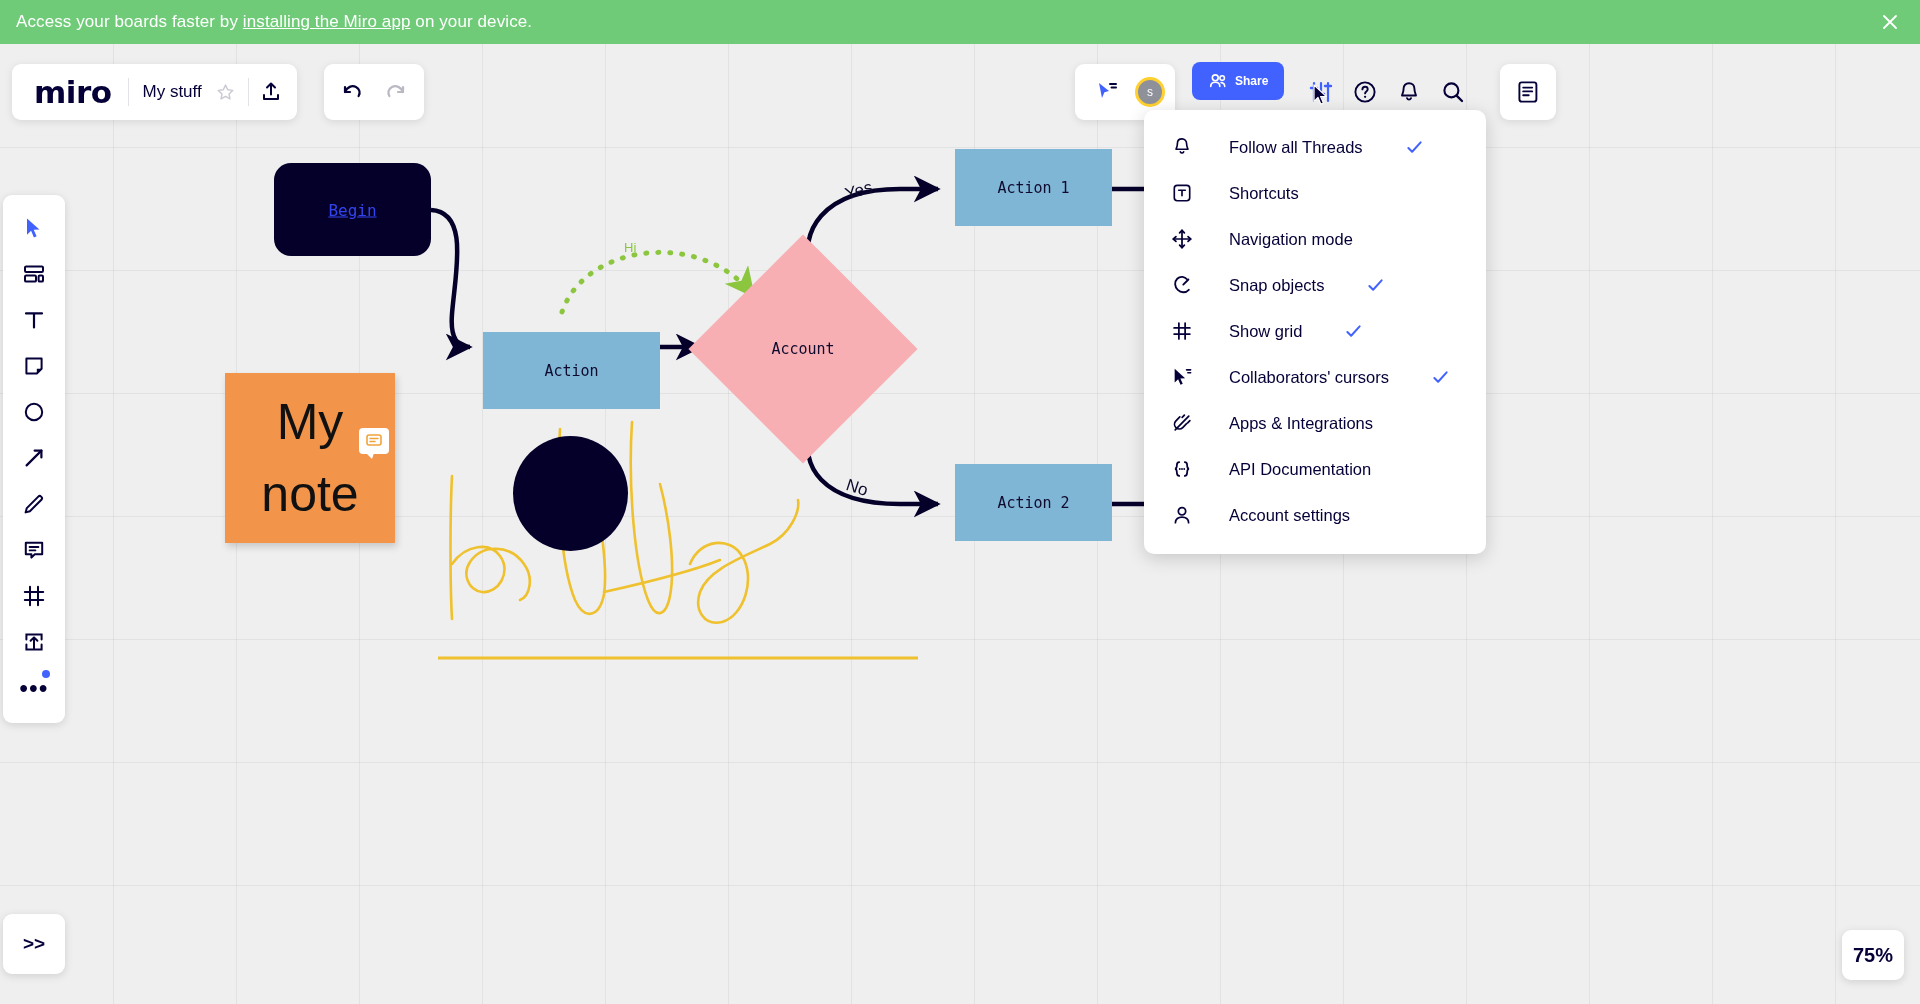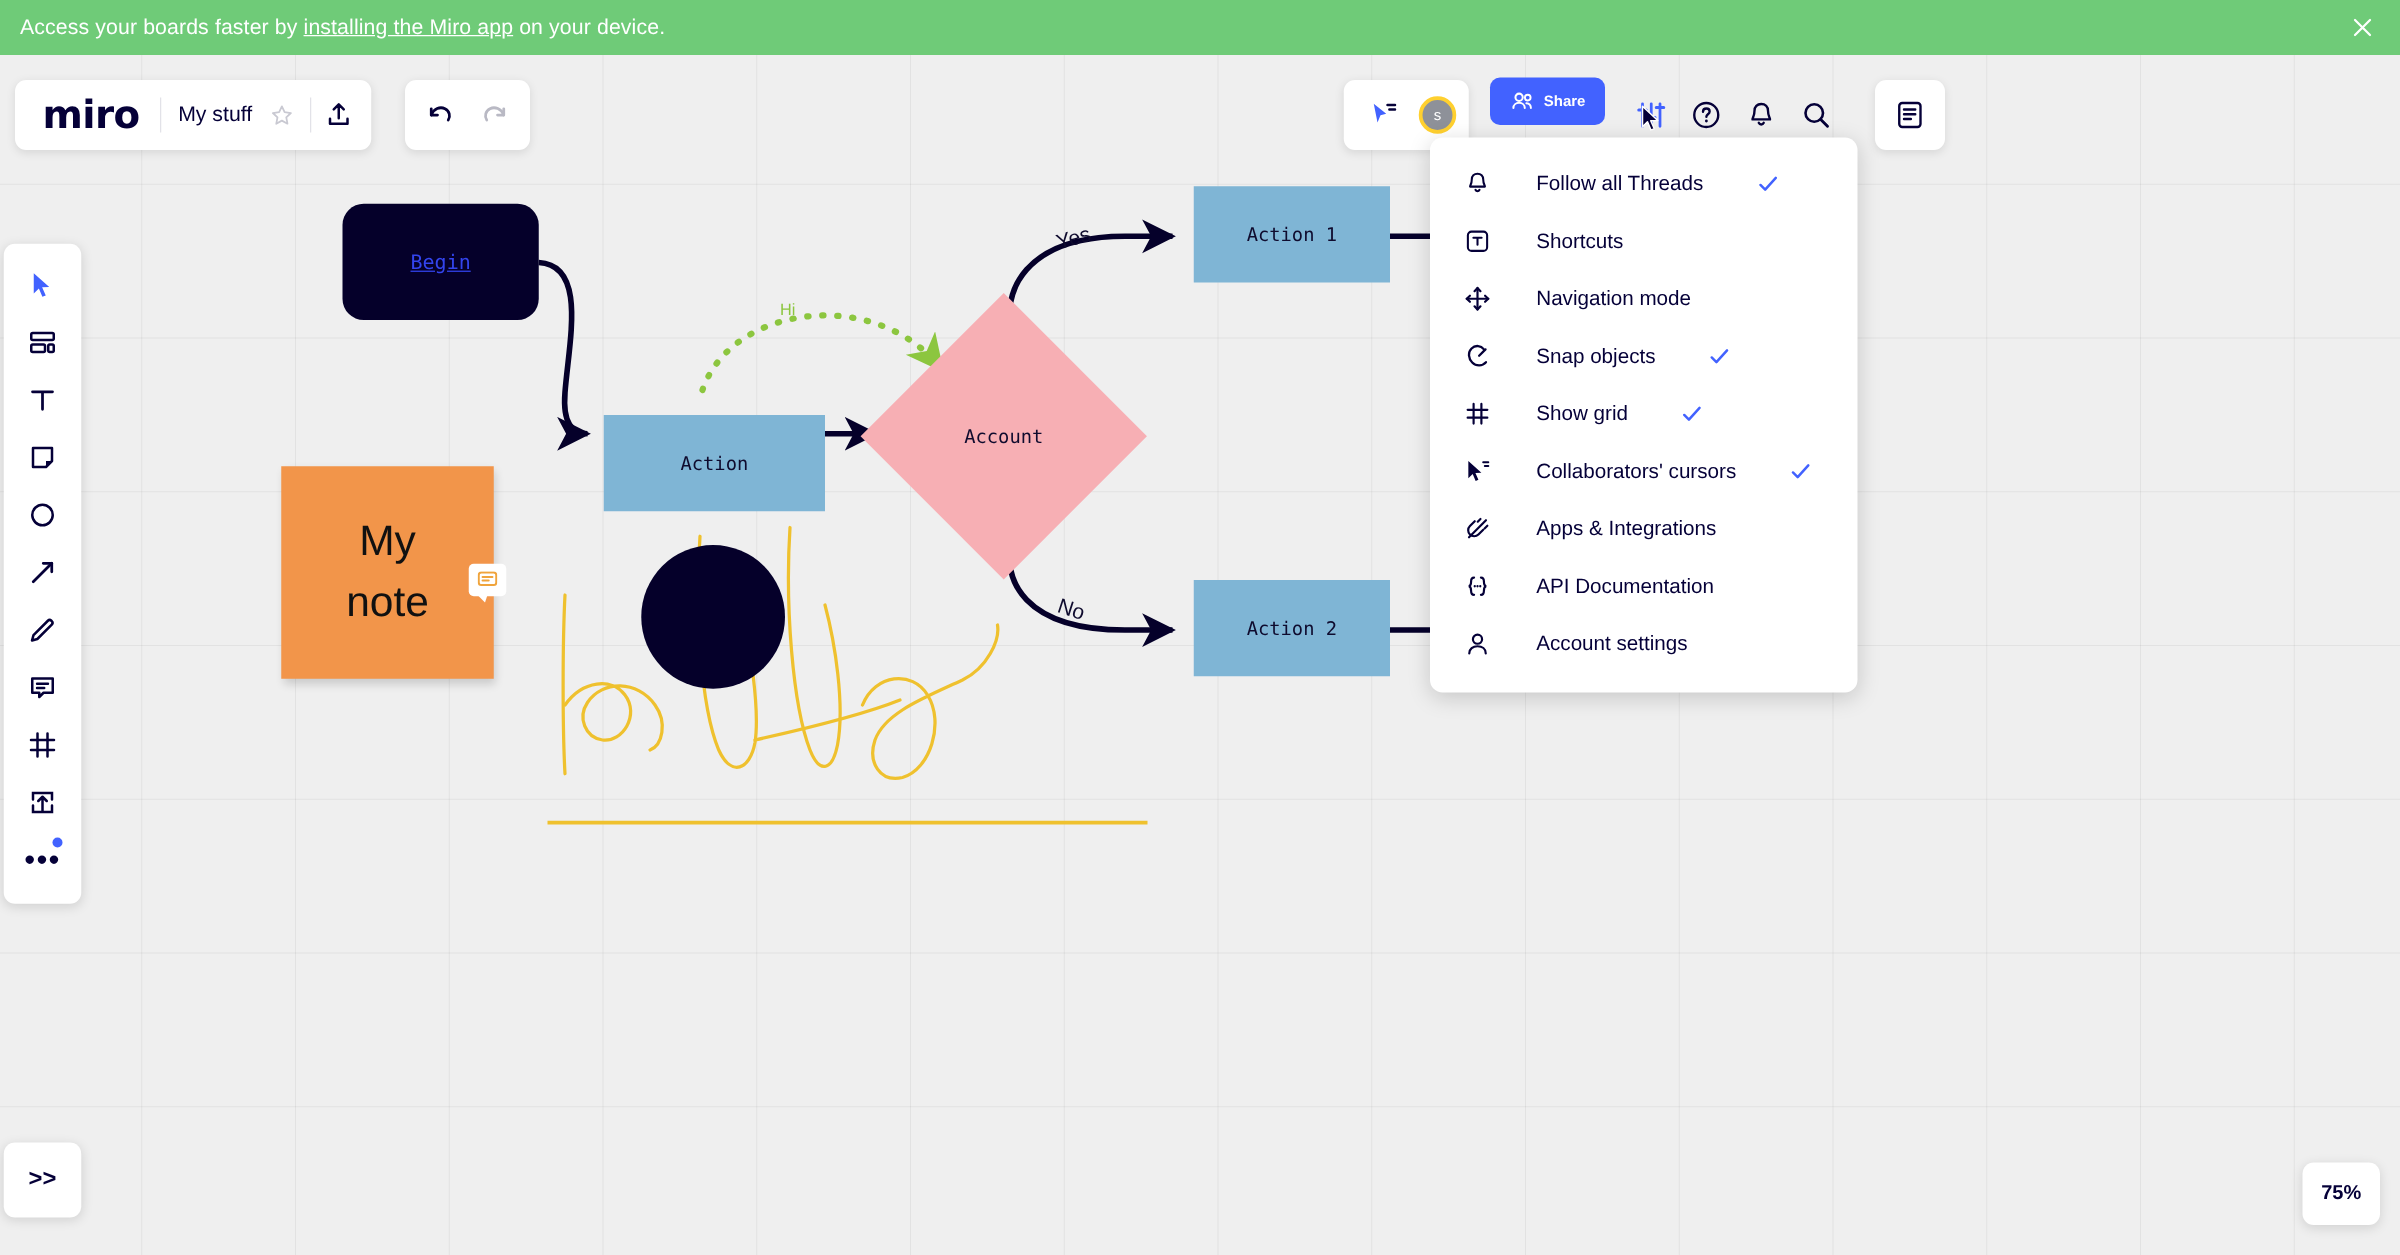--- a/index.html
+++ b/index.html
@@ -76,21 +76,21 @@
 
   .sticky {
     left: 225px; top: 329px; width: 170px; height: 170px;
     background: #F2954A;
     box-shadow: 2px 4px 7px rgba(0,0,0,.16);
     display: flex; align-items: center; justify-content: center;
     flex-direction: column;
   }
   .sticky-text {
     font-family: "Liberation Sans", sans-serif;
-    font-size: 34px; color: #111111; line-height: 1.45; text-align: center;
+    font-size: 50px; color: #111111; line-height: 1.45; text-align: center;
     position: relative;
   }
   .sticky-badge {
     position: absolute; left: 98px; top: 42px;
     width: 30px; height: 26px; background: #ffffff; border-radius: 4px;
     display: flex; align-items: center; justify-content: center;
   }
   .sticky-badge:after {
     content: ""; position: absolute; left: 7px; bottom: -5px;
     border-left: 6px solid transparent; border-right: 2px solid transparent;
@@ -194,21 +194,21 @@
     width: 62px; height: 60px; background: #ffffff;
     border-radius: 9px; box-shadow: 0 2px 9px rgba(0,0,0,.13);
     display: flex; align-items: center; justify-content: center;
     cursor: pointer; font-size: 19px; color: #050038; font-weight: 600;
   }
   .zoom-badge {
     position: absolute; left: 1842px; top: 930px;
     min-width: 62px; height: 50px; background: #ffffff;
     border-radius: 9px; box-shadow: 0 2px 9px rgba(0,0,0,.13);
     display: flex; align-items: center; justify-content: center;
-    font-size: 16px; font-weight: 700; color: #050038; cursor: pointer;
+    font-size: 20px; font-weight: 700; color: #050038; cursor: pointer;
     padding: 0 10px;
   }
   svg { display: block; }
 </style>
 </head>
 <body>
 
 <div id="app">
 
   <div class="banner">

